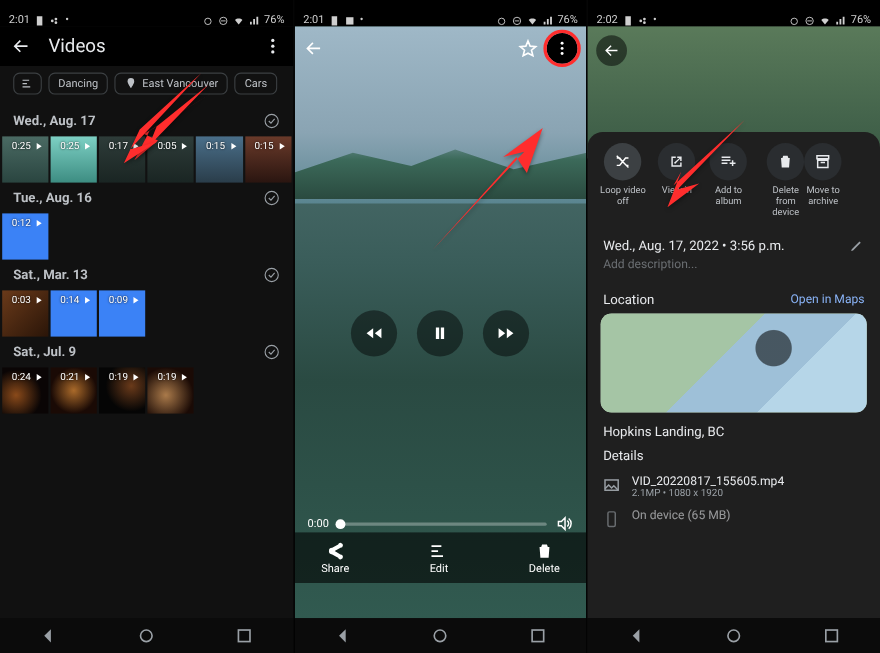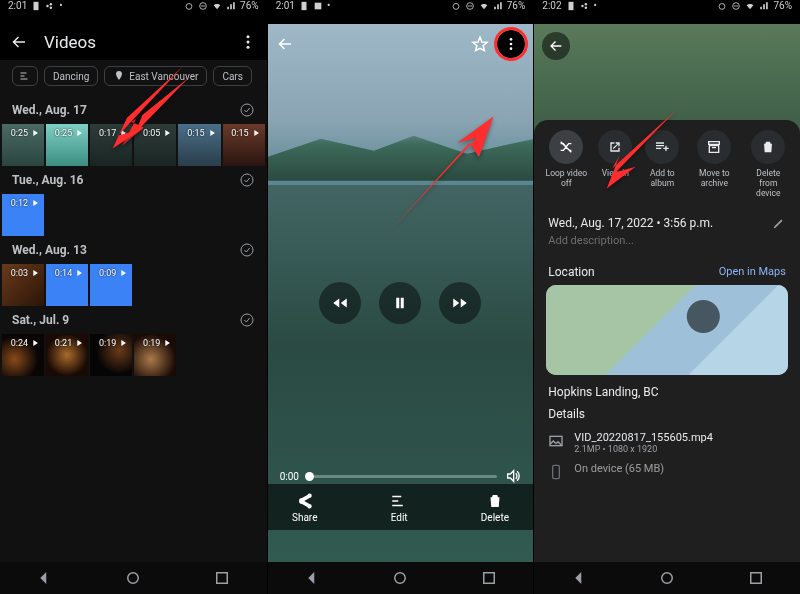--- a/index.html
+++ b/index.html
@@ -19,21 +19,21 @@
     background: #111;
     overflow: hidden;
     flex-shrink: 0;
   }
   .panel + .panel { border-left: 1px solid #000; }
 
   
   .statusbar {
     height: 24px;
     display: flex;
-    align-items: flex-start;
+    align-items: flex-end;
     justify-content: space-between;
     padding: 0 8px;
     font-size: 10px;
     color: #cfcfcf;
     background: #000;
   }
   .status-left, .status-right { display: flex; align-items: center; gap: 4px; }
   .sicon { width: 10px; height: 10px; display:inline-block; }
 
   
@@ -344,21 +344,21 @@
         <span class="dur">
           <span>0:12</span>
           <svg viewBox="0 0 24 24">
             <path d="M8 5v14l11-7z"></path>
           </svg>
         </span>
       </div>
   </div>
 
   <div class="daterow">
-    <span>Wed., Aug. 13</span>
+    <span>Sat., Mar. 13</span>
     <svg viewBox="0 0 24 24">
         <circle cx="12" cy="12" r="9"></circle>
         <path d="M8 12l3 3 5-6" stroke="#9aa0a6" stroke-width="1.5" fill="none"></path>
       </svg>
   </div>
   <div class="grid">
     <div class="thumb bg-table">
         <span class="dur">
           <span>0:03</span>
           <svg viewBox="0 0 24 24">
@@ -621,36 +621,36 @@
         <span>View in</span>
       </div>
       <div class="achip">
         <div class="circ">
             <svg viewBox="0 0 24 24">
               <path d="M3 6h12M3 10h12M3 14h8M18 10v8M14 14h8" stroke="#e8eaed" stroke-width="2"></path>
             </svg>
           </div>
         <span style="max-width:40px;text-align:center;">Add to album</span>
       </div>
+      <div class="achip" style="margin-right:-20px;">
+        <div class="circ">
+            <svg viewBox="0 0 24 24">
+              <path d="M6 7h12l-1 13H7zM9 4h6l1 3H8z"></path>
+            </svg>
+          </div>
+        <span style="max-width:44px;text-align:center;">Delete from device</span>
+      </div>
       <div class="achip">
         <div class="circ">
             <svg viewBox="0 0 24 24">
               <path d="M4 4h16v4H4zM5 10h14v10H5zM9 13h6" stroke="#e8eaed" stroke-width="2" fill="none"></path>
             </svg>
           </div>
         <span style="max-width:44px;text-align:center;">Move to archive</span>
       </div>
-      <div class="achip" style="margin-right:-20px;">
-        <div class="circ">
-            <svg viewBox="0 0 24 24">
-              <path d="M6 7h12l-1 13H7zM9 4h6l1 3H8z"></path>
-            </svg>
-          </div>
-        <span style="max-width:44px;text-align:center;">Delete from device</span>
-      </div>
     </div>
 
     <div class="meta-row">
       <span>Wed., Aug. 17, 2022 • 3:56 p.m.</span>
       <svg viewBox="0 0 24 24">
           <path d="M3 21l3-1 12-12-2-2L4 18zM17 4l3 3"></path>
         </svg>
     </div>
     <div class="desc">Add description...</div>
 

